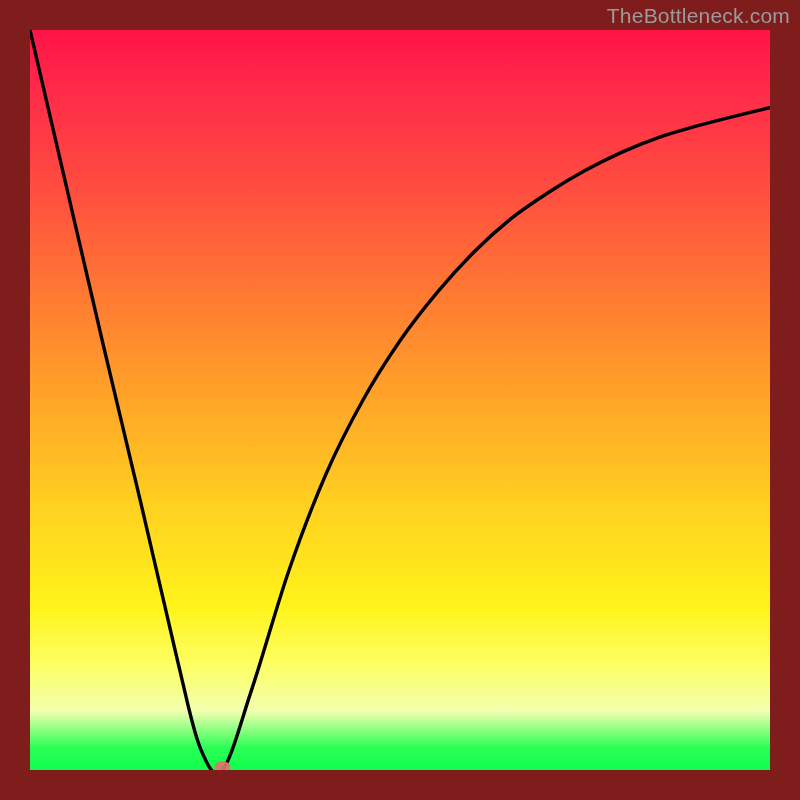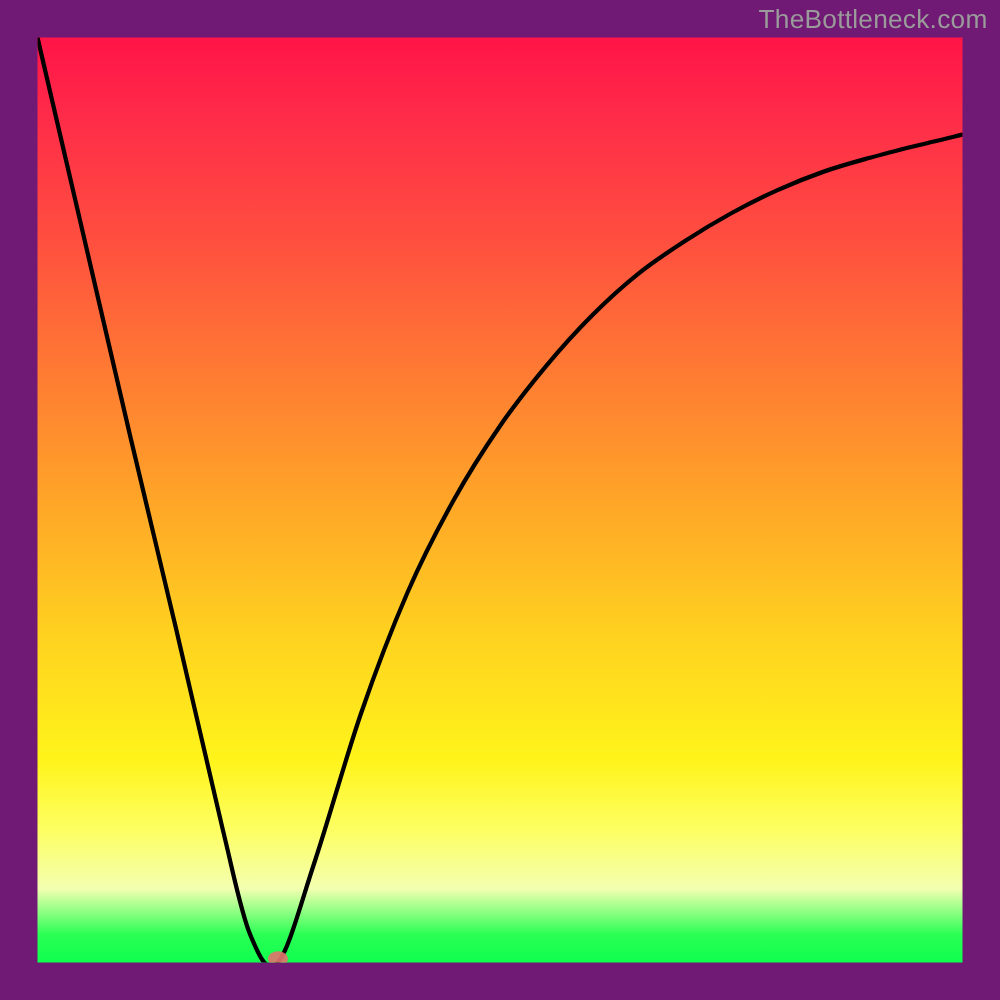--- a/index.html
+++ b/index.html
@@ -8,21 +8,21 @@
     width: 800px;
     height: 800px;
     background: #000;
     font-family: Arial, Helvetica, sans-serif;
     overflow: hidden;
   }
   .frame {
     position: relative;
     width: 800px;
     height: 800px;
-    background: #701a75;
+    background: #7f1d1d;
   }
   .plot-area {
     position: absolute;
     left: 30px;
     top: 30px;
     width: 740px;
     height: 740px;
     
     background: linear-gradient(
       to bottom,

